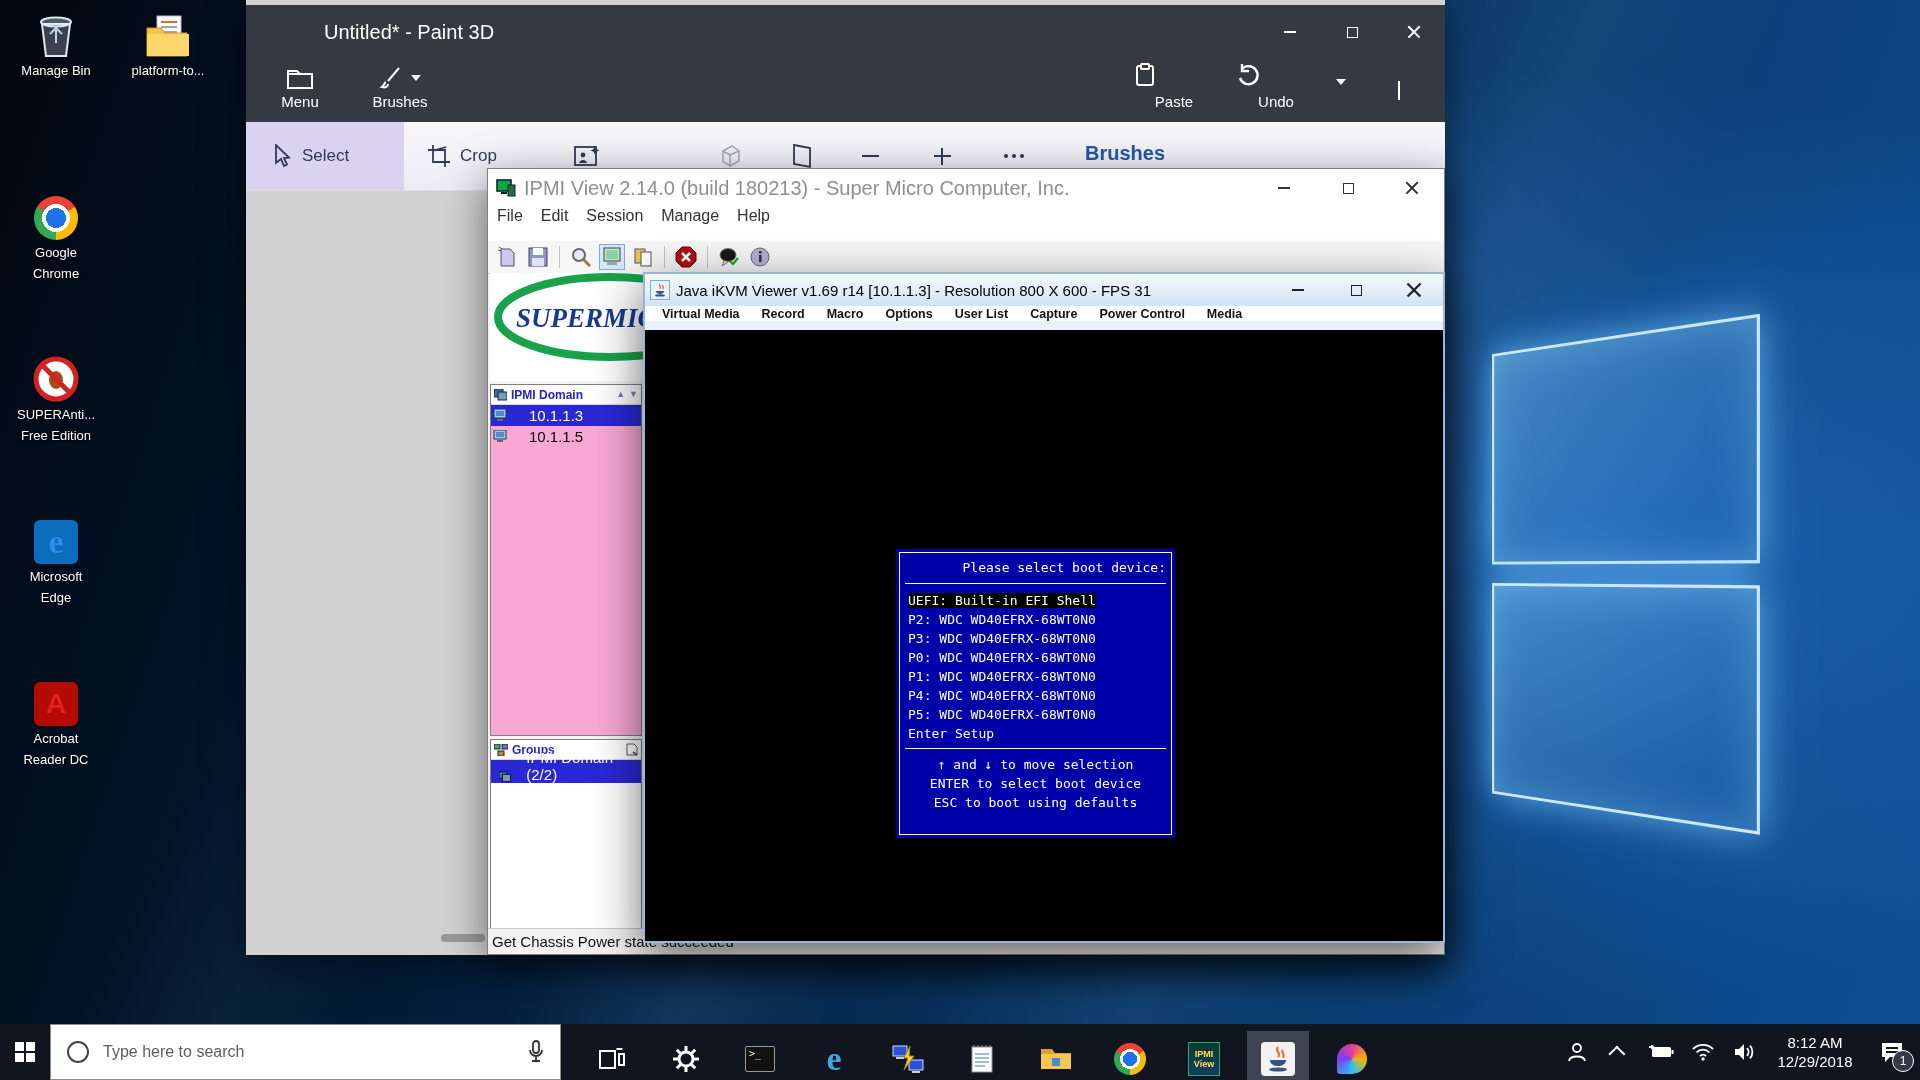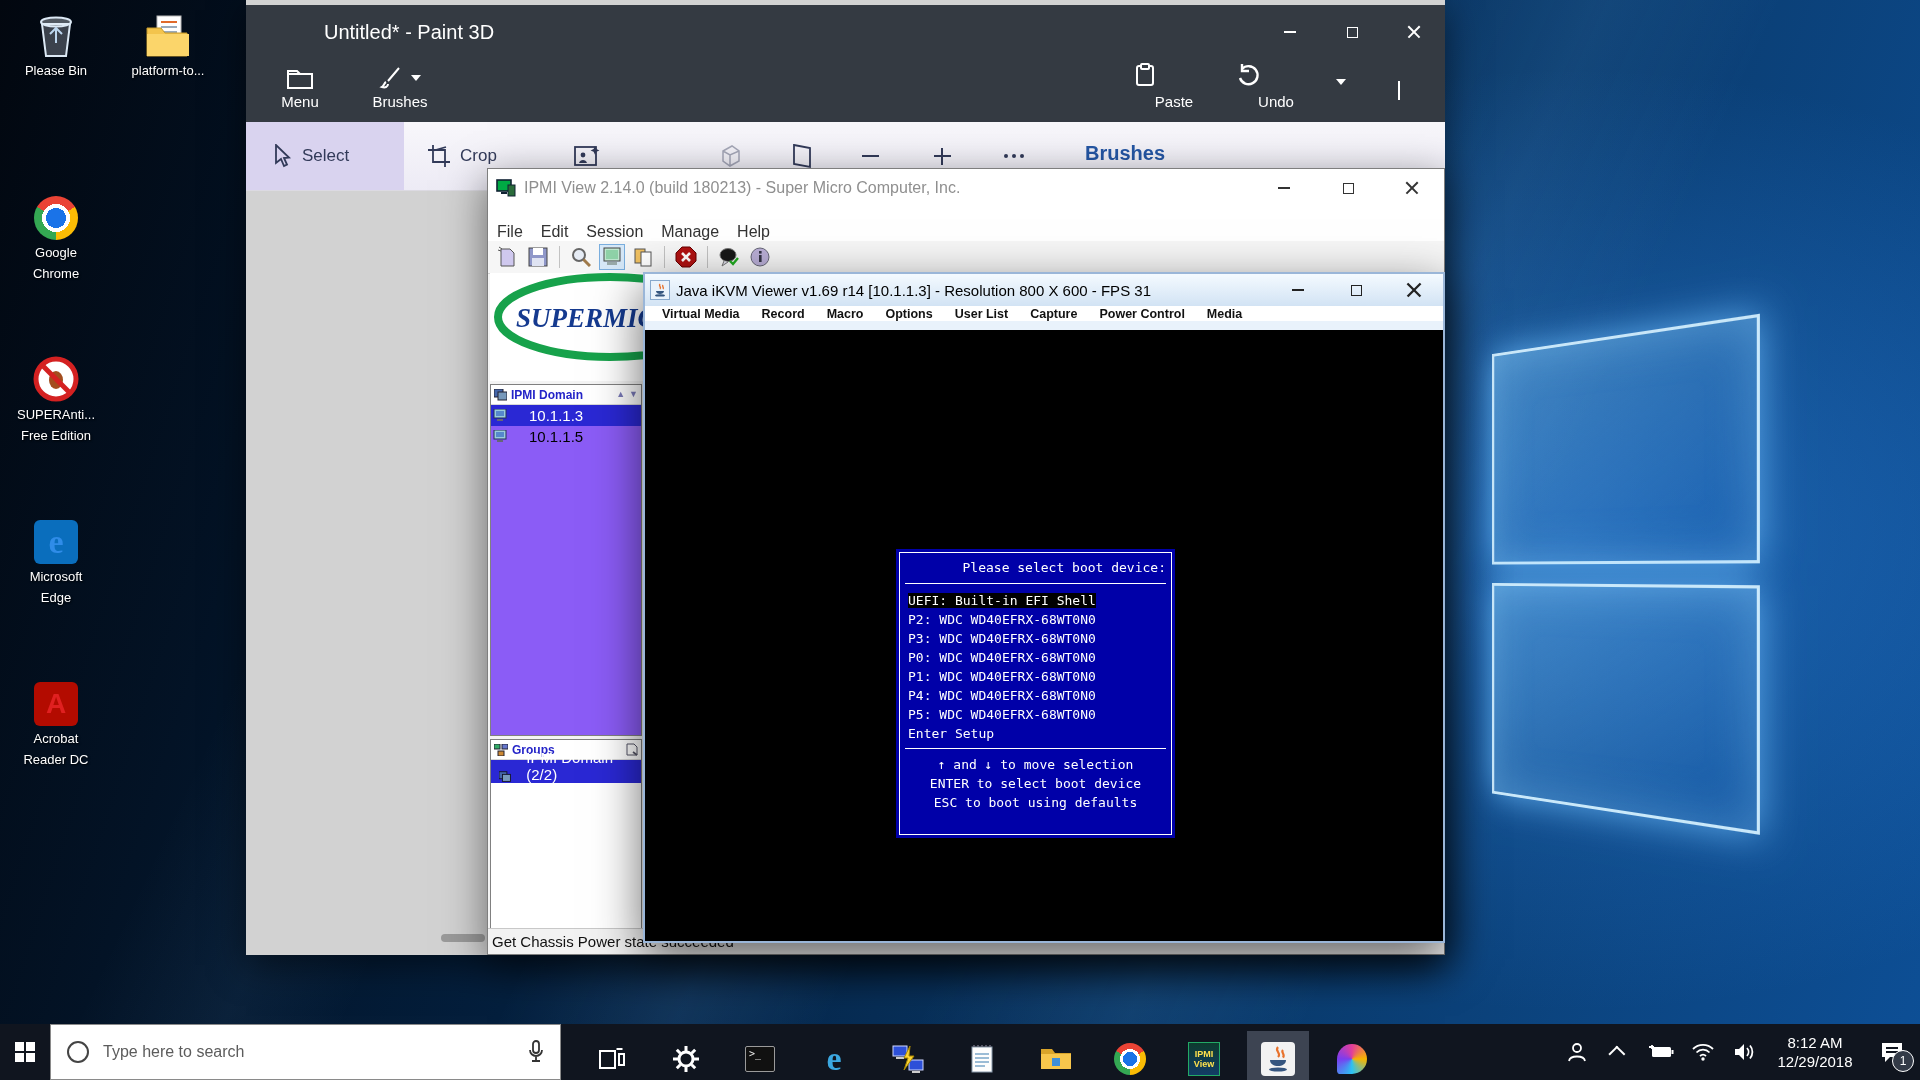--- a/index.html
+++ b/index.html
@@ -70,33 +70,33 @@
   .plus-g::after{left:7px;top:0;width:2.4px;height:17px}
   .dots-g{width:4px;height:4px;border-radius:50%;background:#323a59;box-shadow:8px 0 0 #323a59,16px 0 0 #323a59}
   .brushes-link{position:absolute;left:839px;top:20px;font-size:20px;font-weight:bold;color:#2456a4}
   .p3d-scrollthumb{position:absolute;left:195px;top:934px;width:44px;height:8px;border-radius:4px;background:#9a9a9a}
 
   
   #ipmi{left:487px;top:168px;width:958px;height:787px;background:#f4f4f4;
         border:1px solid #7e7e7e;box-shadow:0 12px 40px rgba(0,0,0,.5)}
   .ipmi-titlebar{position:absolute;left:0;top:0;right:0;height:38px;background:#fff;
         display:flex;align-items:center;color:#444}
-  .ipmi-title{font-size:16px;color:#8f8f8f;margin-left:8px;white-space:nowrap}
+  .ipmi-title{font-size:20px;color:#8f8f8f;margin-left:8px;white-space:nowrap}
   .ipmi-caps{position:absolute;right:0;top:0;height:38px;display:flex;color:#333}
   .ipmi-caps .capbtn{width:64px}
   .ipmi-menubar{position:absolute;left:0;top:38px;right:0;height:34px;background:#fff;
-        border-bottom:1px solid #e2e2e2;display:flex;align-items:flex-end;font-size:16px;color:#333}
+        border-bottom:1px solid #e2e2e2;display:flex;align-items:flex-start;font-size:16px;color:#333}
   .ipmi-menu{padding:0 9px}
   .ipmi-toolbar{position:absolute;left:0;top:72px;right:0;height:32px;background:#f6f6f6;
         border-bottom:1px solid #cfcfcf;display:flex;align-items:center;padding-left:6px;gap:5px}
   .itb{width:26px;height:26px;display:flex;align-items:center;justify-content:center}
   .itb.on{border:1px solid #7aaede;background:#d6e8f8;box-sizing:border-box}
   .itb-sep{width:1px;height:22px;background:#c2c2c2;margin:0 3px}
   .ipmi-logo{position:absolute;left:2px;top:104px;width:154px;height:108px;background:#fff;overflow:hidden}
-  .tree{position:absolute;left:2px;top:215px;width:152px;height:352px;background:#8b5cf6;
+  .tree{position:absolute;left:2px;top:215px;width:152px;height:352px;background:#f9a8d4;
         border:1px solid #808080;box-sizing:border-box}
   .tree-hdr,.grp-hdr{height:19px;display:flex;align-items:center;gap:4px;background:#fff;
         border-bottom:1px solid #d8d8d8;font-size:12px;font-weight:bold;color:#2424c8;padding:0 3px}
   .sort{font-size:9px;color:#7a7ab8;line-height:9px}
   .tree-row{height:21px;display:flex;align-items:center;gap:21px;font-size:15px;color:#000;padding:0 2px}
   .tree-row.sel{background:#2a28d4;color:#fff}
   .groups{position:absolute;left:2px;top:570px;width:152px;height:190px;background:#fff;
         border:1px solid #808080;box-sizing:border-box}
   .grp-row{height:23px;display:flex;align-items:flex-end;gap:15px;font-size:15px;padding:0 8px}
   .grp-row.sel{background:#2a28d4;color:#fff}
@@ -181,21 +181,21 @@
 </div>
 
 <div class="desk-icon" style="left:10px;top:8px">
   <div class="di-img">
     <svg width="40" height="46" viewBox="0 0 40 46">
       <path d="M6 12 L34 12 L30 44 L10 44 Z" fill="rgba(230,240,250,.25)" stroke="#dce9f5" stroke-width="2"></path>
       <ellipse cx="20" cy="10" rx="15" ry="4.5" fill="rgba(230,240,250,.35)" stroke="#dce9f5" stroke-width="2"></ellipse>
       <path d="M14 22 l6 -6 l6 6 M20 17 v14" stroke="#bcd6ee" stroke-width="2" fill="none"></path>
     </svg>
   </div>
-  <div class="di-lbl">Please Bin</div>
+  <div class="di-lbl">Manage Bin</div>
   <div class="di-lbl"></div>
 </div>
 
 <div class="desk-icon" style="left:122px;top:8px">
   <div class="di-img">
     <svg width="46" height="44" viewBox="0 0 46 44">
       <rect x="12" y="2" width="24" height="30" fill="#fff" stroke="#b9b9b9"></rect>
       <rect x="16" y="7" width="16" height="2" fill="#e06a2b"></rect>
       <rect x="16" y="12" width="16" height="2" fill="#9ab"></rect>
       <rect x="16" y="17" width="16" height="2" fill="#9ab"></rect>

